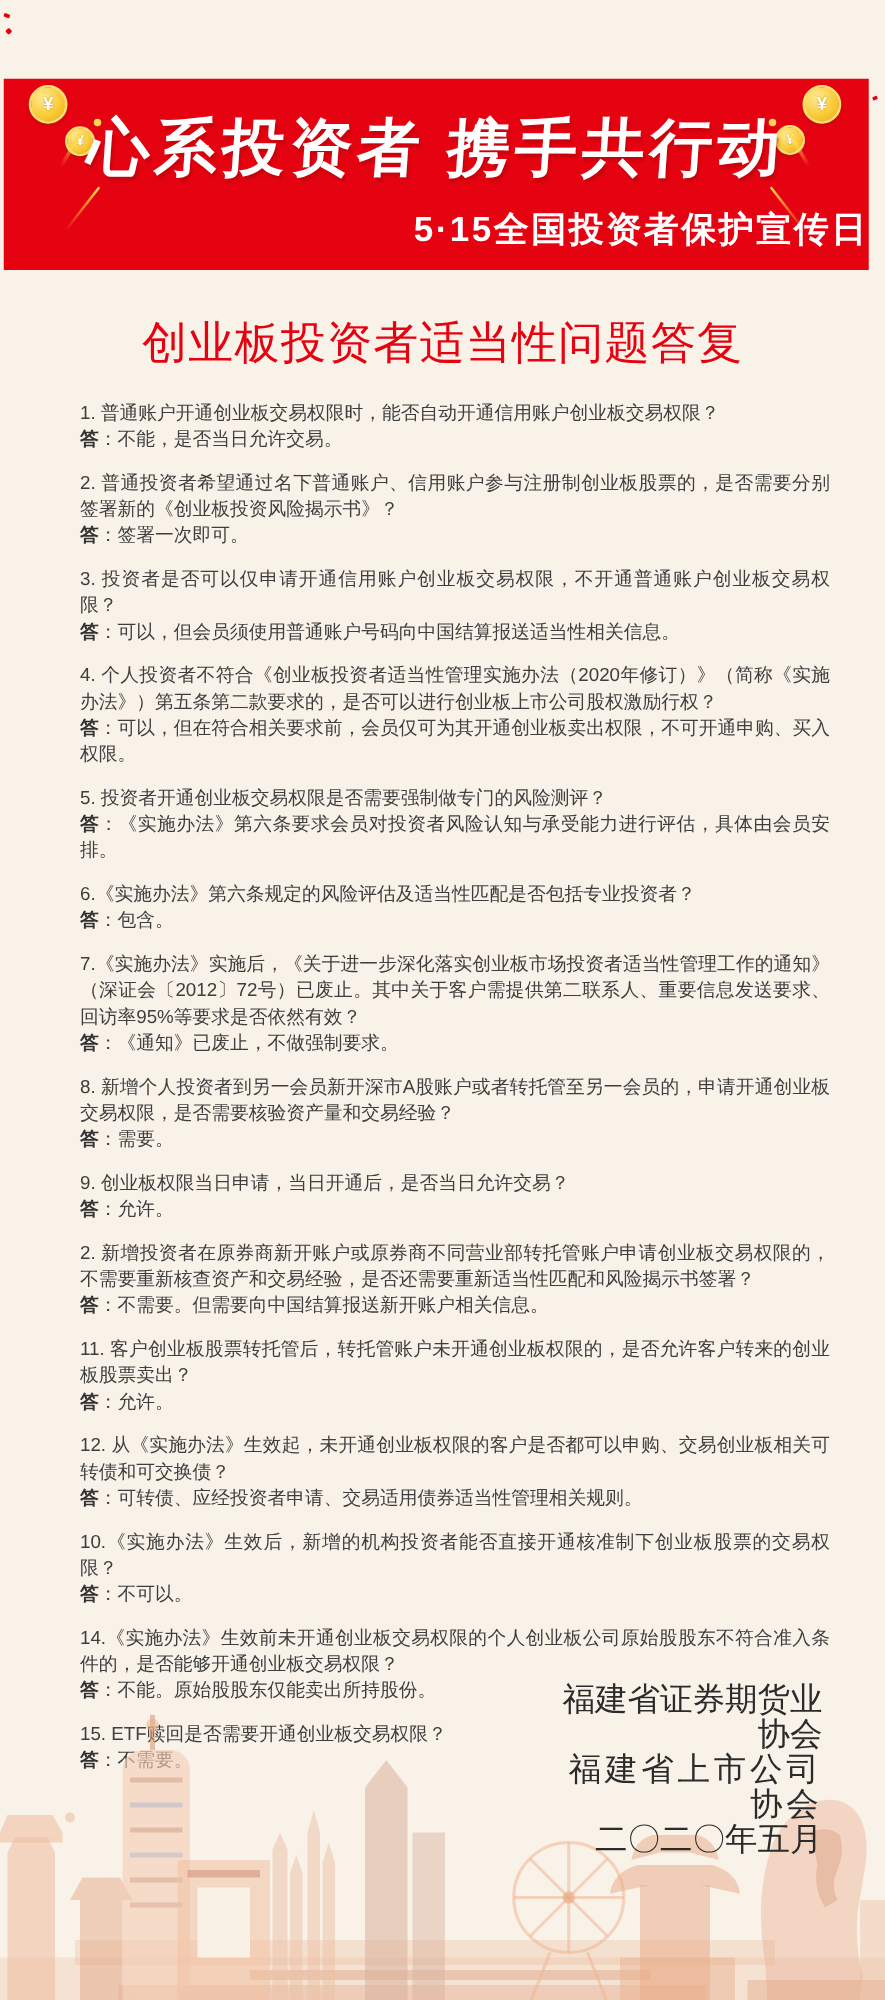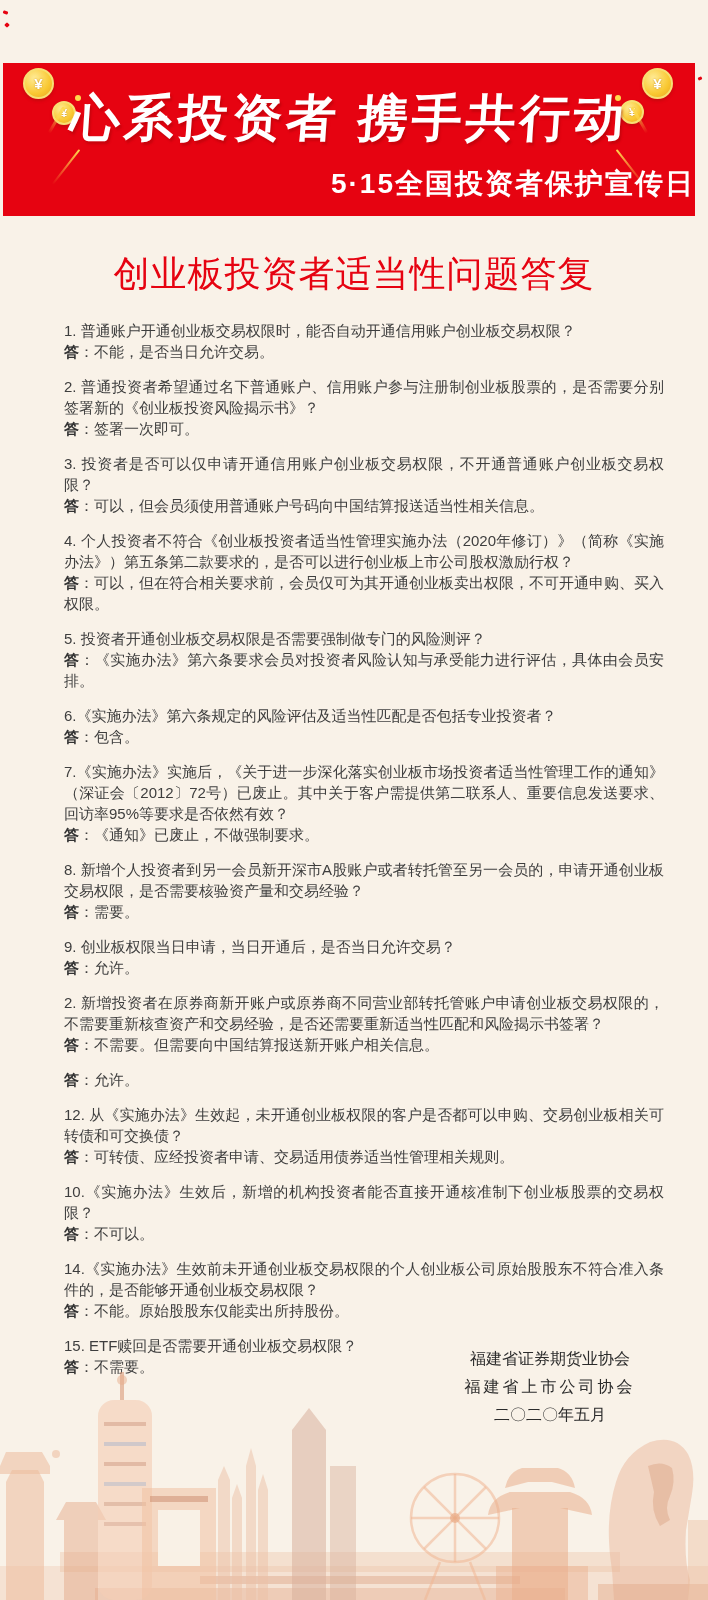--- a/index.html
+++ b/index.html
@@ -127,23 +127,23 @@
   .qa-item { margin-bottom: 14px; }
   .qa-item p { margin: 0; }
   .a-word { font-weight: bold; color: #333333; }
 
   
   .footer {
     position: absolute;
     right: 50px;
     top: 1345px;
     width: 216px;
-    text-align: center;
+    text-align: right;
     color: #2b2b2b;
-    font-size: 16px;
+    font-size: 26px;
     line-height: 28px;
     z-index: 2;
   }
   .footer .org2 { letter-spacing: 3px; }
 
   
   .skyline {
     position: absolute;
     left: 0;
     bottom: 0;
@@ -224,20 +224,21 @@
       <p class="q"><span>9. 创业板权限当日申请，当日开通后，是否当日允许交易？</span></p>
       <p class="a"><span class="a-word">答</span><span>：</span><span>允许。</span></p>
     </div>
 
     <div class="qa-item">
       <p class="q"><span>2. 新增投资者在原券商新开账户或原券商不同营业部转托管账户申请创业板交易权限的，不需要重新核查资产和交易经验，是否还需要重新适当性匹配和风险揭示书签署？</span></p>
       <p class="a"><span class="a-word">答</span><span>：</span><span>不需要。但需要向中国结算报送新开账户相关信息。</span></p>
     </div>
 
     <div class="qa-item">
+      <p class="q"><span>11. 客户创业板股票转托管后，转托管账户未开通创业板权限的，是否允许客户转来的创业板股票卖出？</span></p>
       <p class="a"><span class="a-word">答</span><span>：</span><span>允许。</span></p>
     </div>
 
     <div class="qa-item">
       <p class="q"><span>12. 从《实施办法》生效起，未开通创业板权限的客户是否都可以申购、交易创业板相关可转债和可交换债？</span></p>
       <p class="a"><span class="a-word">答</span><span>：</span><span>可转债、应经投资者申请、交易适用债券适当性管理相关规则。</span></p>
     </div>
 
     <div class="qa-item">
       <p class="q"><span>10.《实施办法》生效后，新增的机构投资者能否直接开通核准制下创业板股票的交易权限？</span></p>

